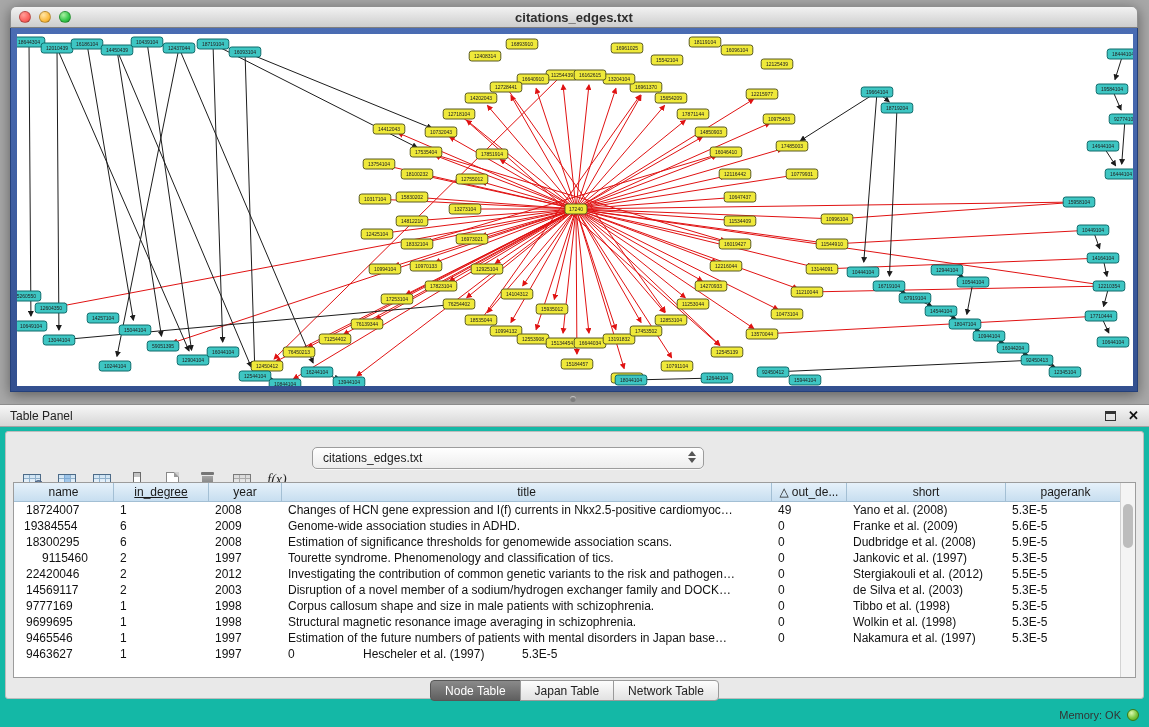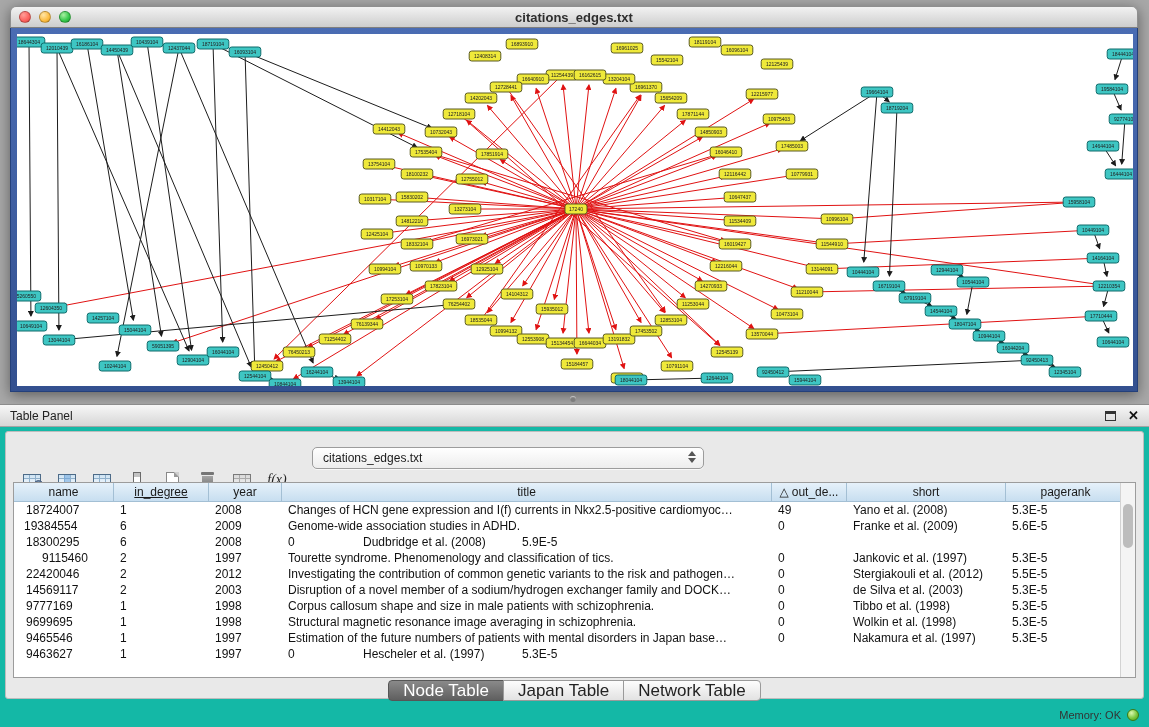--- a/index.html
+++ b/index.html
@@ -81,21 +81,21 @@
   .thead { display:flex; height:19px; }
   .th { height:19px; background:linear-gradient(#e6f1fa,#c7def0); border-right:1px solid #a3bfd4; border-bottom:1px solid #a3bfd4;
     font-size:12px; color:#1a1a1a; display:flex; align-items:center; justify-content:center; gap:3px; overflow:hidden; white-space:nowrap; }
   .tbody .trow { display:flex; height:16px; align-items:center; }
   .td { font-size:12px; color:#111; overflow:hidden; white-space:nowrap; text-overflow:ellipsis; padding:0 6px; }
   .td.c0 { padding-left:12px; }
   .vscroll { position:absolute; top:0; right:0; width:15px; bottom:0; background:#f4f4f4; border-left:1px solid #d3d3d3; }
   .vscroll .thumb { position:absolute; top:21px; left:2px; width:10px; height:44px; background:#bdbdbd; border-radius:6px; }
 
   .tabs { position:absolute; top:248px; left:0; right:0; display:flex; justify-content:center; }
-  .tab { height:21px; padding:0 14px; font-size:17px; display:flex; align-items:center; border:1px solid #9a9a9a;
+  .tab { height:21px; padding:0 14px; font-size:12px; display:flex; align-items:center; border:1px solid #9a9a9a;
     background:linear-gradient(#fdfdfd,#e2e2e2); color:#222; margin-left:-1px; }
   .tab:first-child { border-radius:4px 0 0 4px; margin-left:0; }
   .tab:last-child { border-radius:0 4px 4px 0; }
   .tab.active { background:linear-gradient(#8a8a8a,#5f5f5f); color:#fff; border-color:#565656; }
 
   .statusbar { position:absolute; bottom:0; left:0; right:0; height:24px; display:flex; align-items:center;
     justify-content:flex-end; padding-right:10px; gap:6px; font-size:11px; color:#333; }
   .memball { width:12px; height:12px; border-radius:50%; border:1px solid #3d7a12;
     background:radial-gradient(circle at 35% 30%, #d9f7b0, #7cc83e 55%, #4a9c14); }
 </style>
@@ -840,20 +840,21 @@
             <span class="td c2" style="width: 73px;">2009</span>
             <span class="td c3" style="width: 490px;">Genome-wide association studies in ADHD.</span>
             <span class="td c4" style="width: 75px;">0</span>
             <span class="td c5" style="width: 159px;">Franke et al. (2009)</span>
             <span class="td c6" style="width: 120px;">5.6E-5</span>
           </div>
           <div class="trow">
             <span class="td c0" style="width: 100px;">18300295</span>
             <span class="td c1" style="width: 95px;">6</span>
             <span class="td c2" style="width: 73px;">2008</span>
+            <span class="td c3" style="width: 490px;">Estimation of significance thresholds for genomewide association scans.</span>
             <span class="td c4" style="width: 75px;">0</span>
             <span class="td c5" style="width: 159px;">Dudbridge et al. (2008)</span>
             <span class="td c6" style="width: 120px;">5.9E-5</span>
           </div>
           <div class="trow">
             <span class="td c0" style="width: 100px; padding-left: 28px;">9115460</span>
             <span class="td c1" style="width: 95px;">2</span>
             <span class="td c2" style="width: 73px;">1997</span>
             <span class="td c3" style="width: 490px;">Tourette syndrome. Phenomenology and classification of tics.</span>
             <span class="td c4" style="width: 75px;">0</span>

